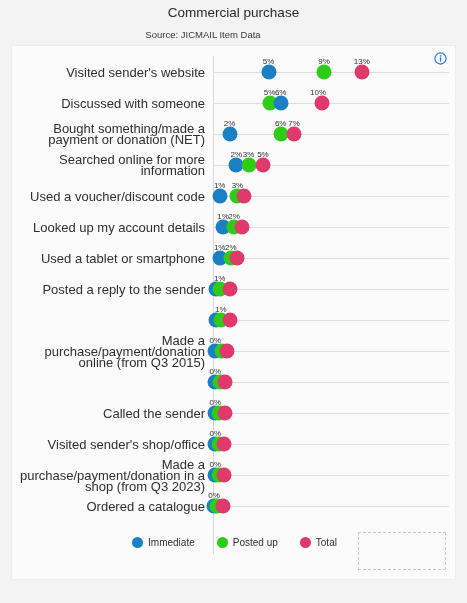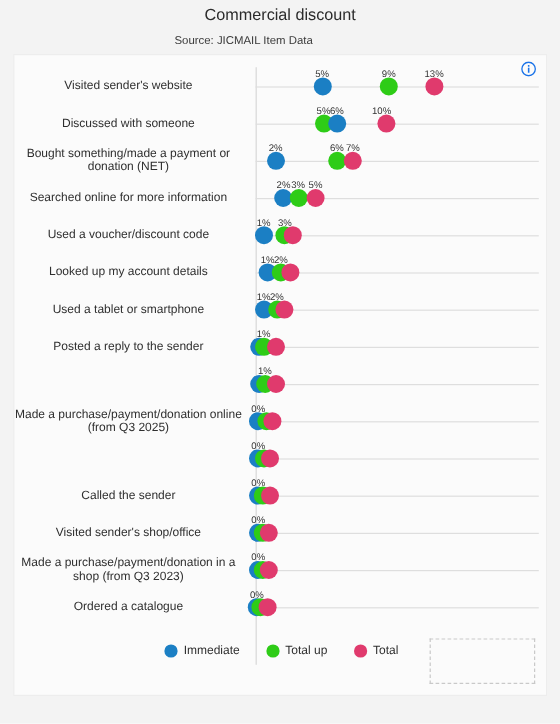--- a/index.html
+++ b/index.html
@@ -43,22 +43,22 @@
     width:1px;height:498px;
     background:#d8d8d8;
   }
 
   .row{
     position:absolute;left:0;width:445px;height:31px;
   }
   .row-label{
     position:absolute;right:252px;
     width:196px;
-    text-align:center;
-    font-size:10px;color:#2f2f2f;
+    text-align:right;
+    font-size:13px;color:#2f2f2f;
     line-height:11px;
     top:50%;transform:translateY(-50%);
   }
   .grid-line{
     position:absolute;left:201px;top:50%;
     width:236px;height:1px;
     background:#dedede;
   }
   .dot{
     position:absolute;top:50%;
@@ -88,21 +88,21 @@
     width:86px;height:36px;
     border:1px dashed #c9c9c9;
     background:transparent;
   }
 </style>
 </head>
 <body>
 
 <div class="page">
 
-  <div class="chart-title">Commercial discount</div>
+  <div class="chart-title">Commercial purchase</div>
   <div class="chart-subtitle">Source: JICMAIL Item Data</div>
 
   <div class="panel">
 
     <div class="info-icon">
       <svg width="13" height="13" viewBox="0 0 13 13">
         <circle cx="6.5" cy="6.5" r="5.6" fill="none" stroke="#1a73e8" stroke-width="1.1"></circle>
         <rect x="5.9" y="3.2" width="1.3" height="1.4" fill="#1a73e8"></rect>
         <rect x="5.9" y="5.4" width="1.3" height="4.2" fill="#1a73e8"></rect>
       </svg>
@@ -187,21 +187,21 @@
         </div>
         <div class="row" style="top: 248px;">
           <div class="grid-line"></div>
           <div class="dot" title="Immediate: 0.3%" style="left: 204.33px; background: rgb(27, 127, 196);"></div>
           <div class="dot" title="Follow up: 1%" style="left: 208.77px; background: rgb(46, 204, 23);"></div>
           <div class="dot-label" style="left: 208.77px;">1%</div>
           <div class="dot" title="Total: 1.5%" style="left: 217.65px; background: rgb(224, 58, 109);"></div>
         </div>
         <div class="row" style="top: 279px;">
           <div class="grid-line"></div>
-          <div class="row-label">Made a purchase/payment/donation online (from Q3 2025)</div>
+          <div class="row-label">Made a purchase/payment/donation online (from Q3 2015)</div>
           <div class="dot" title="Immediate: 0%" style="left: 203.22px; background: rgb(27, 127, 196);"></div>
           <div class="dot-label" style="left: 203.22px;">0%</div>
           <div class="dot" title="Follow up: 0.8%" style="left: 209.88px; background: rgb(46, 204, 23);"></div>
           <div class="dot" title="Total: 1.3%" style="left: 215.43px; background: rgb(224, 58, 109);"></div>
         </div>
         <div class="row" style="top: 310px;">
           <div class="grid-line"></div>
           <div class="dot" title="Immediate: 0%" style="left: 203.22px; background: rgb(27, 127, 196);"></div>
           <div class="dot-label" style="left: 203.22px;">0%</div>
           <div class="dot" title="Follow up: 0.6%" style="left: 207.66px; background: rgb(46, 204, 23);"></div>
@@ -241,21 +241,21 @@
         </div>
       </div>
 
     <div class="legend" id="legend">
         <div class="legend-item">
           <span class="legend-dot" style="background: rgb(27, 127, 196);"></span>
           <span class="legend-label">Immediate</span>
         </div>
         <div class="legend-item">
           <span class="legend-dot" style="background: rgb(46, 204, 23);"></span>
-          <span class="legend-label">Total up</span>
+          <span class="legend-label">Posted up</span>
         </div>
         <div class="legend-item">
           <span class="legend-dot" style="background: rgb(224, 58, 109);"></span>
           <span class="legend-label">Total</span>
         </div>
       </div>
 
     <div class="placeholder-box"></div>
   </div>
 </div>

